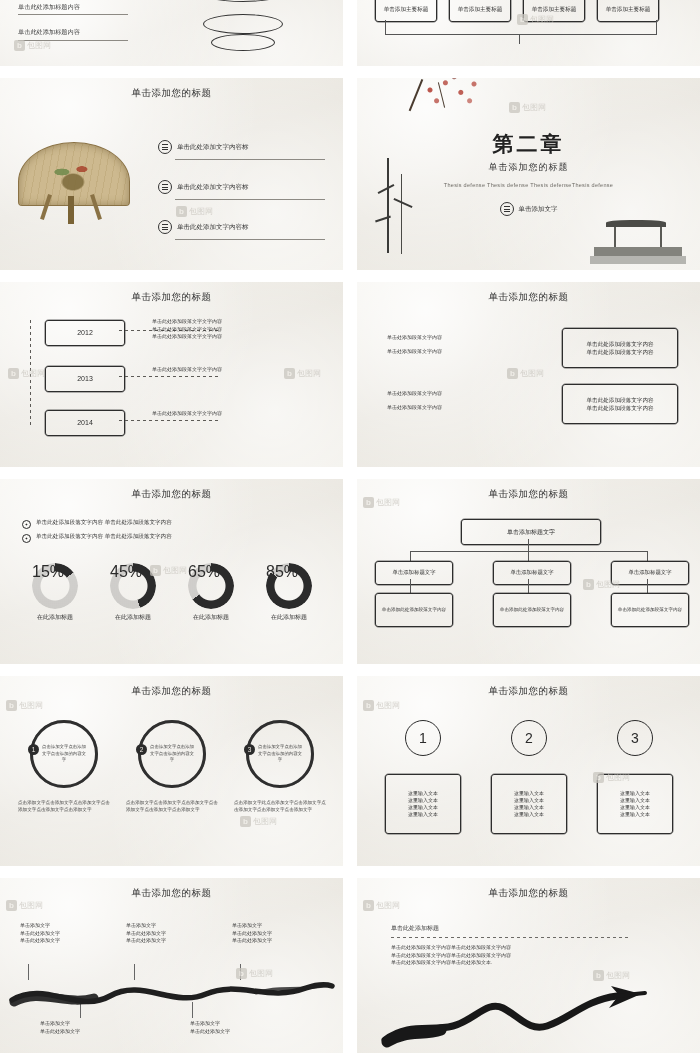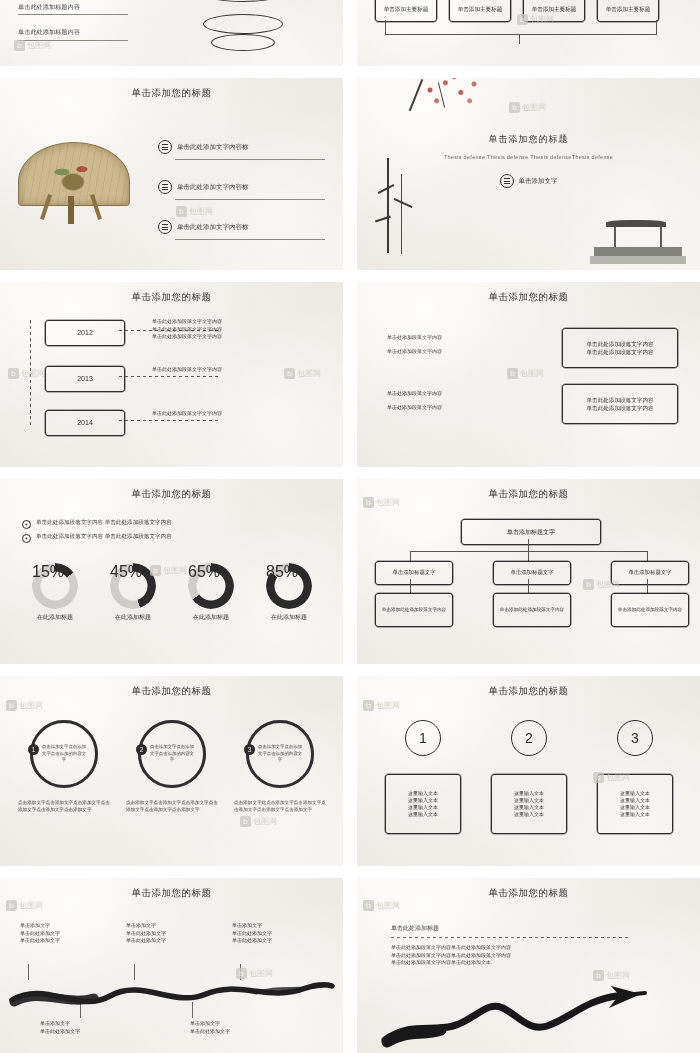--- a/index.html
+++ b/index.html
@@ -165,20 +165,21 @@
       </div>
 
       <div style="position:absolute;right:14px;bottom:4px;width:96px;height:54px;">
         <div style="position:absolute;left:16px;top:8px;width:60px;height:7px;background:#4b4b47;border-radius:40% 40% 0 0;"></div>
         <div style="position:absolute;left:24px;top:15px;width:44px;height:20px;border-left:2px solid #5a5a55;border-right:2px solid #5a5a55;"></div>
         <div style="position:absolute;left:4px;top:35px;width:88px;height:9px;background:#6f6f69;opacity:.85;"></div>
         <div style="position:absolute;left:0px;top:44px;width:96px;height:8px;background:#8b8b85;opacity:.6;"></div>
       </div>
 
       <div style="position:absolute;left:0;right:0;top:52px;text-align:center;">
+        <div class="big">第二章</div>
         <div class="sub">单击添加您的标题</div>
         <div class="en">Thesis defense Thesis defense Thesis defenseThesis defense</div>
         <div style="margin-top:14px;display:flex;justify-content:center;">
           <div class="bullet">
             <span class="hamb">
                 <i></i>
                 <i></i>
                 <i></i>
               </span>
             <span>单击添加文字</span>

